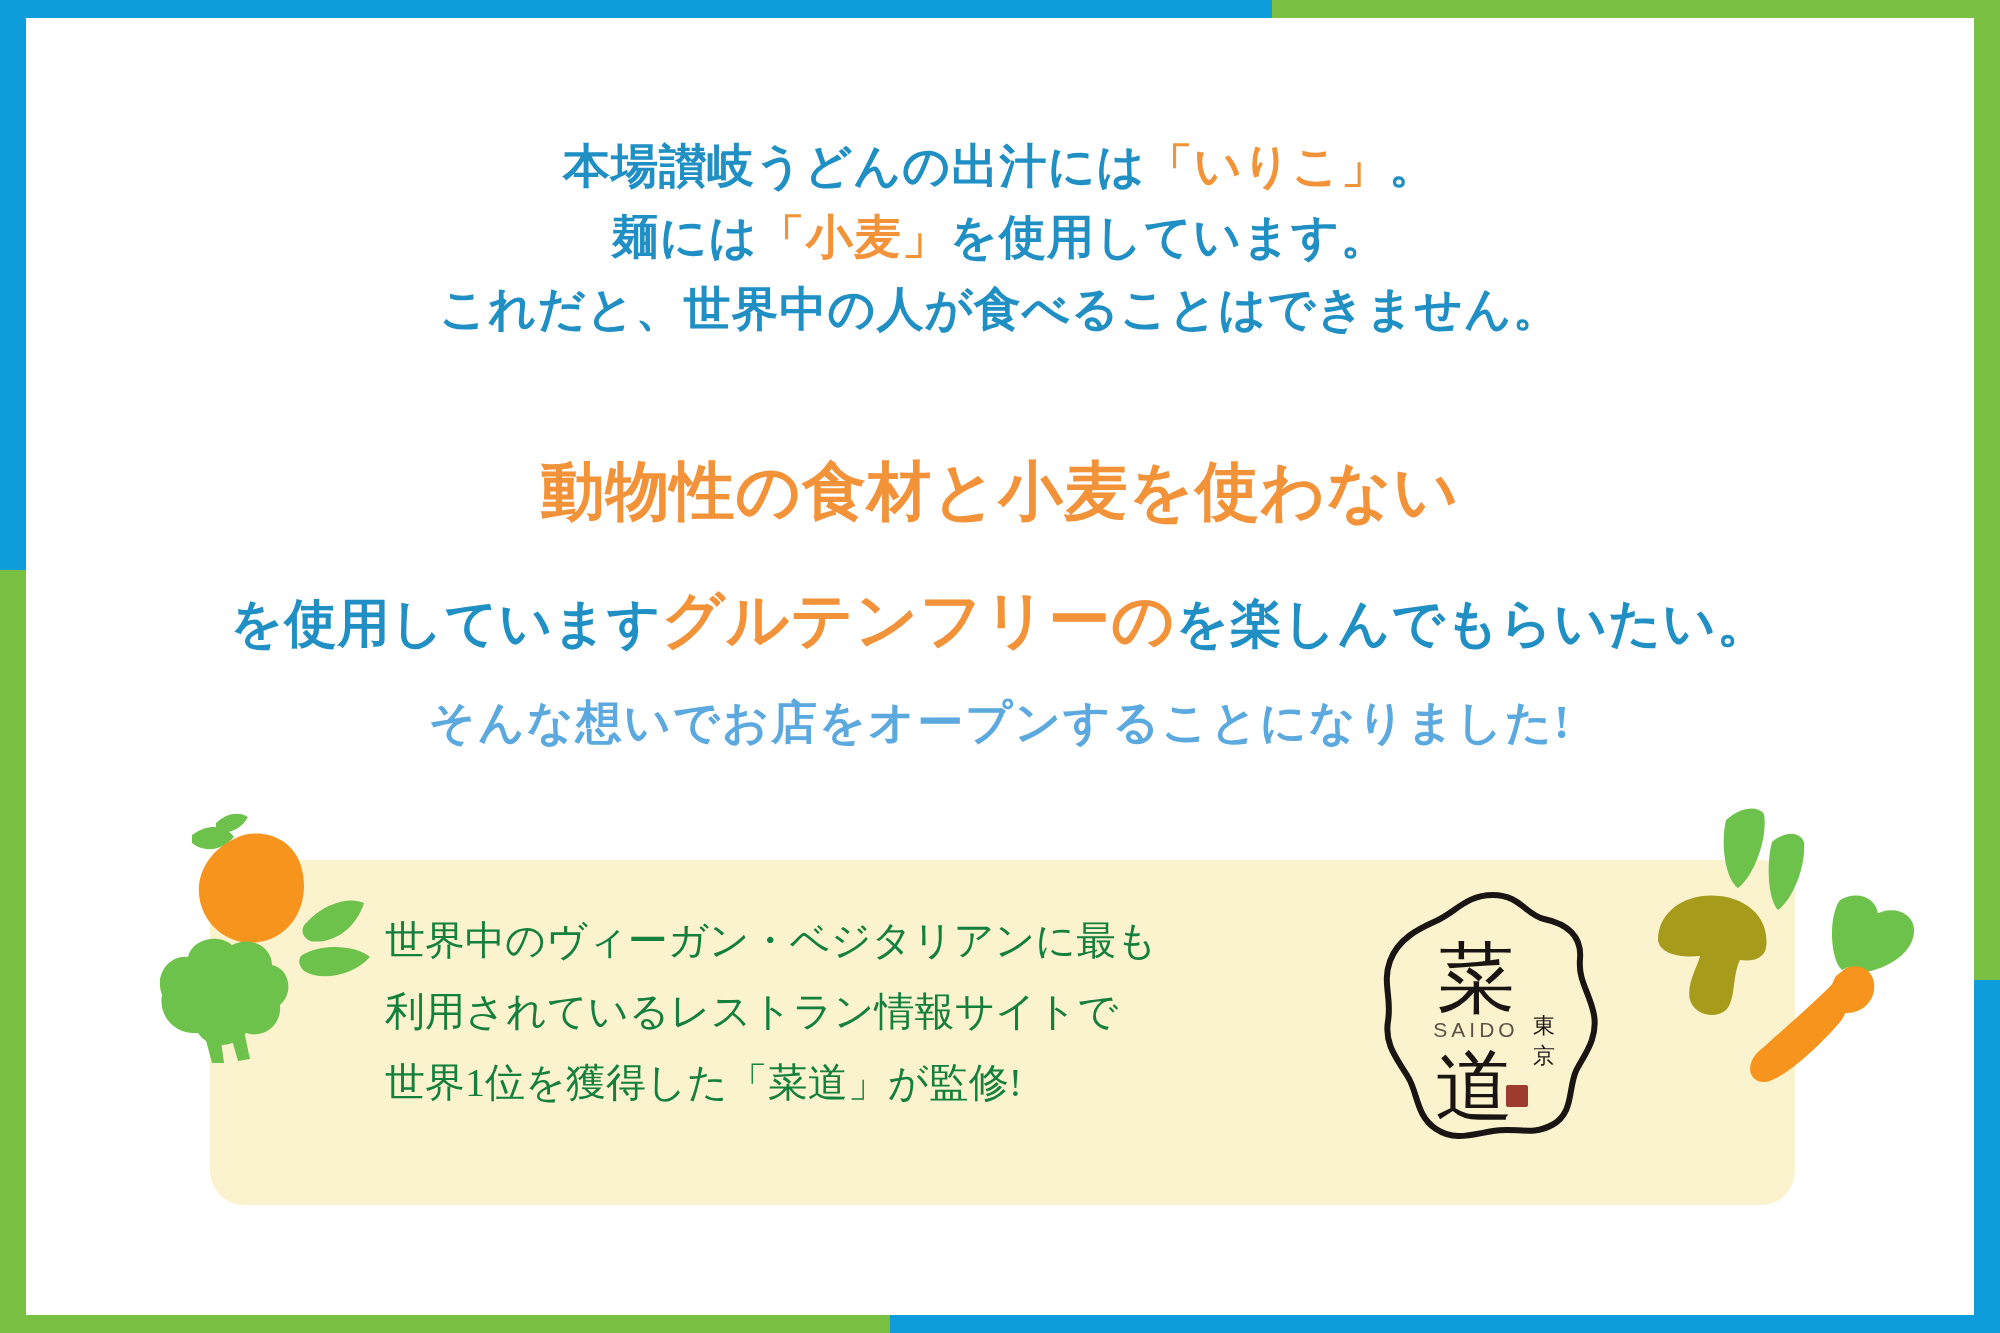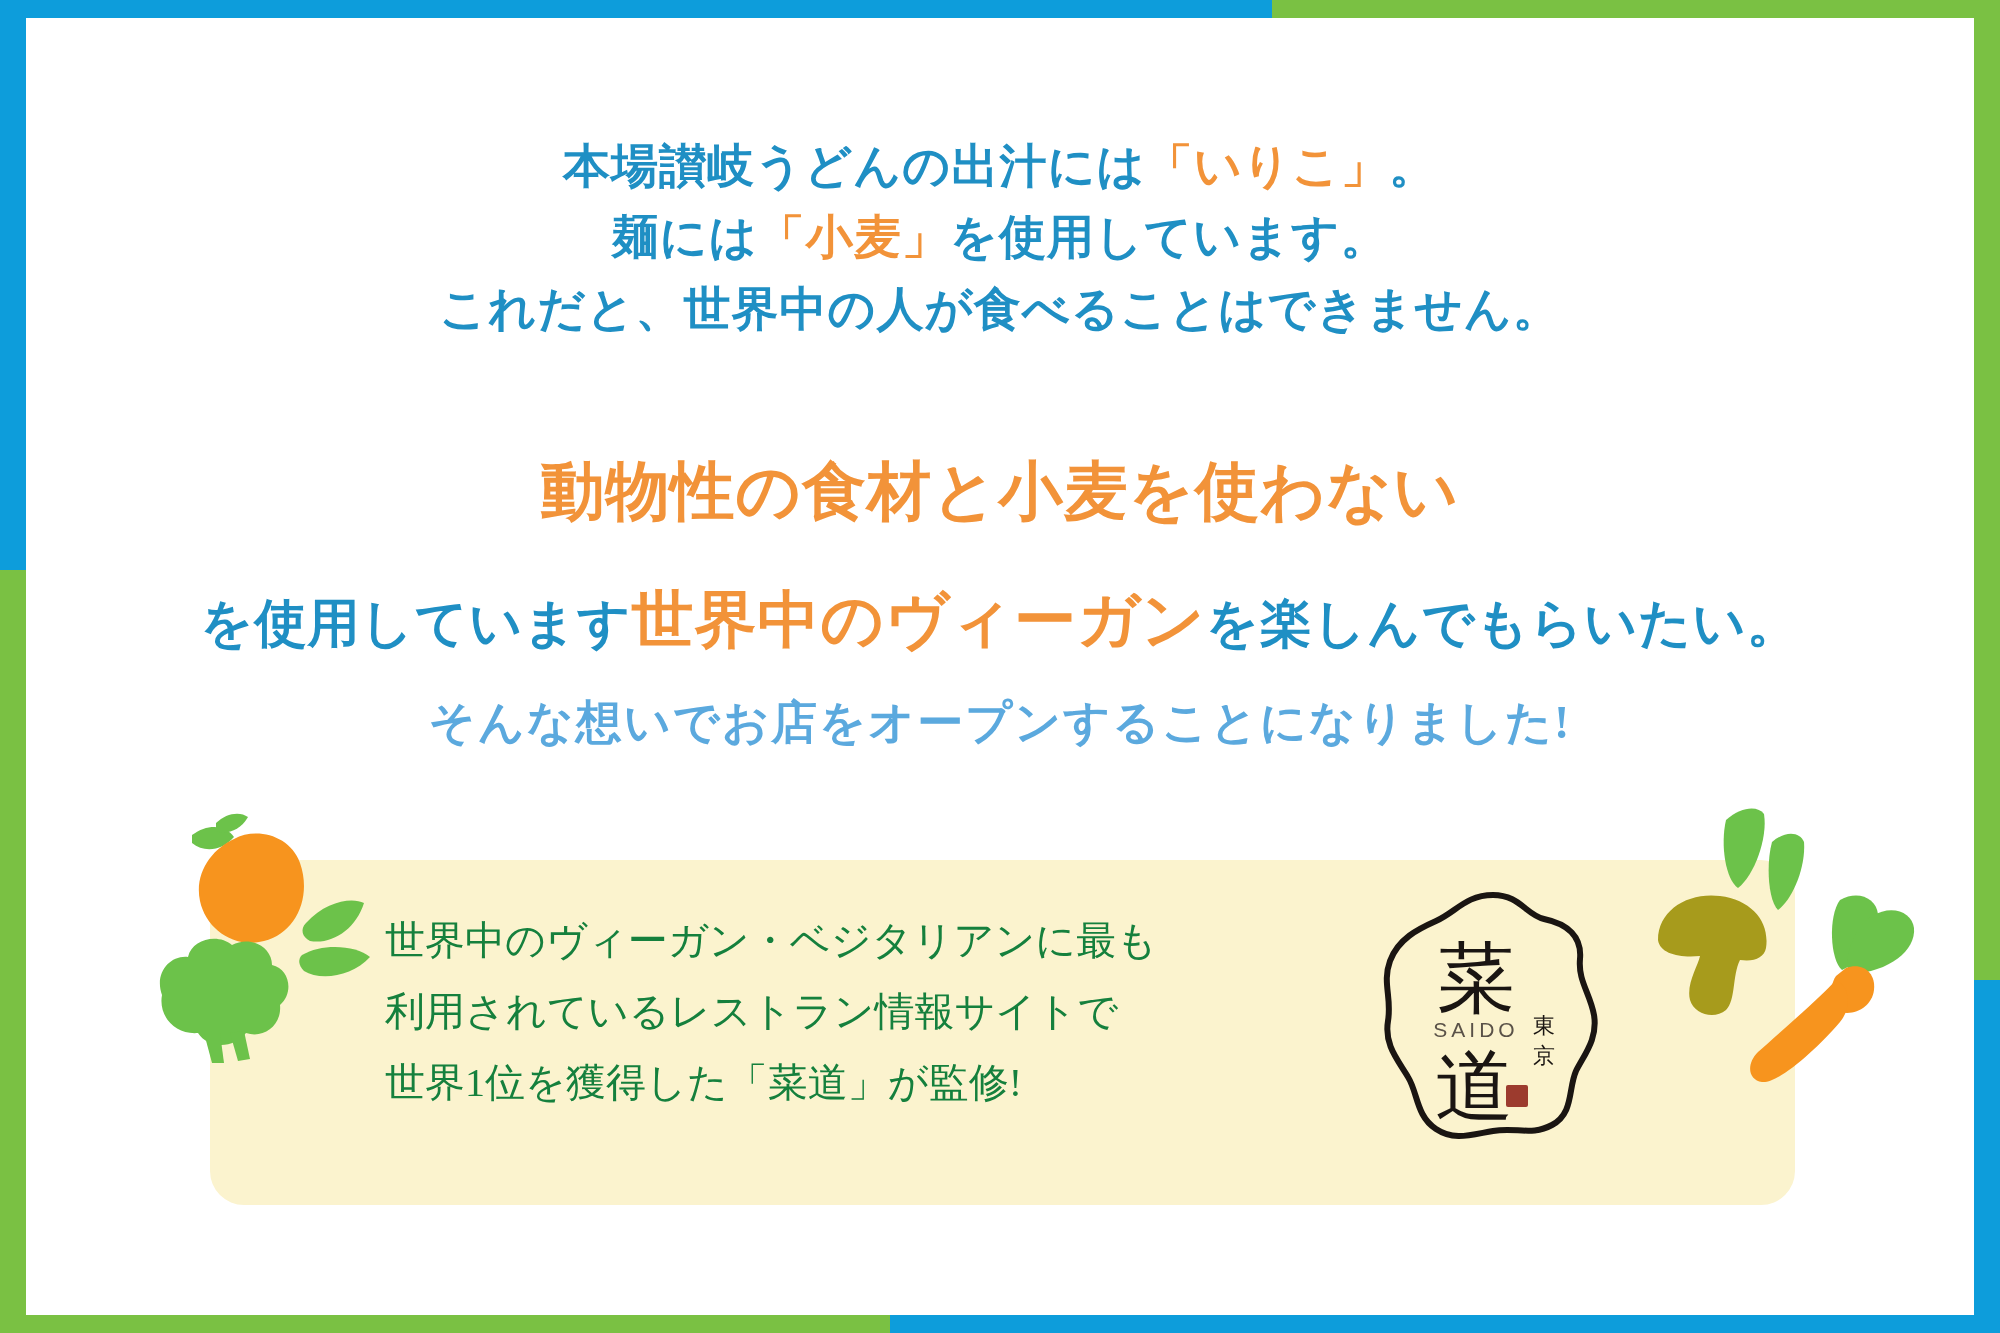--- a/index.html
+++ b/index.html
@@ -147,21 +147,21 @@
       <span>麺には</span><span class="hl-orange">「小麦」</span><span>を使用しています。</span>
     </div>
     <div class="intro-line">
       <span>これだと、世界中の人が食べることはできません。</span>
     </div>
   </div>
 
   <div id="headline-orange">動物性の食材と小麦を使わない</div>
 
   <div id="headline-mixed">
-    <span>を使用しています</span><span class="big-orange">世界中のヴィーガン</span><span>を楽しんでもらいたい。</span>
+    <span>を使用しています</span><span class="big-orange">グルテンフリーの</span><span>を楽しんでもらいたい。</span>
   </div>
 
   <div id="headline-closing">そんな想いでお店をオープンすることになりました!</div>
 
   <div id="supervision-card"></div>
 
   <div class="veggie" id="veg-left">
     <svg viewBox="0 0 260 260" xmlns="http://www.w3.org/2000/svg">
 
       <g>

